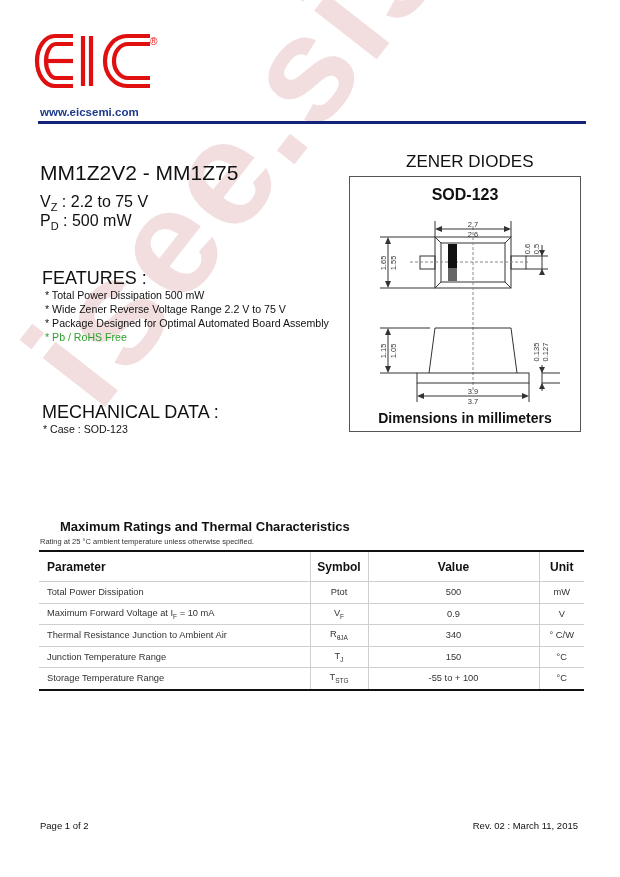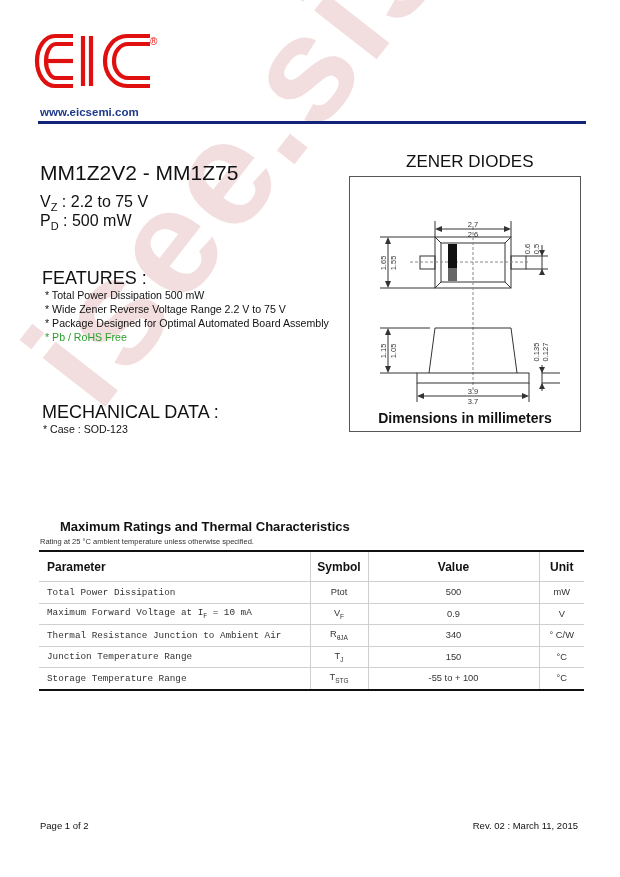--- a/index.html
+++ b/index.html
@@ -24,21 +24,21 @@
   .pkgbox { left:349px; top:176px; width:230px; height:254px; border:1px solid #555; }
   .pkgtitle { position:absolute; left:0; right:0; top:9px; text-align:center; font-size:16px; font-weight:bold; }
   .dimcap { position:absolute; left:0; right:0; top:233px; text-align:center; font-size:14px; font-weight:bold; }
   .rtitle { left:40px; top:519px; font-size:13px; font-weight:bold;margin-left:20px; }
   .rsub { left:40px; top:537px; font-size:7.5px; color:#333; }
   table.rt { position:absolute; left:39px; top:550px; width:545px; border-collapse:collapse; font-size:9.3px; }
   table.rt { border-top:2.5px solid #111; border-bottom:2.5px solid #111; }
   table.rt th { font-size:12px; font-weight:bold; height:27px; text-align:center; }
   table.rt th.p { text-align:left; padding-left:8px; }
   table.rt td { height:18.5px; text-align:center; color:#333; }
-  table.rt td.p { text-align:left; padding-left:8px;font-family:Liberation Mono, monospace; }
+  table.rt td.p { text-align:left; padding-left:8px; }
   table.rt th, table.rt td { border:1px solid #cfcfcf;margin-left:28px; }
   table.rt tr > *:first-child { border-left:none; }
   table.rt tr > *:last-child { border-right:none; }
   sub.s { font-size:6.5px; }
   .foot { top:820px; font-size:9.5px; }
 </style>
 </head>
 <body>
 
 <div class="watermark">isee.sisoog.com</div>
@@ -80,20 +80,21 @@
     <div class="green">* Pb / RoHS Free</div>
   </div>
 
   <div class="abs h2" style="left:42px;top:402px;">MECHANICAL  DATA :</div>
   <div class="abs feat" style="left:43px;top:423px;">
     <div>*  Case : SOD-123</div>
   </div>
 
   <div class="abs zen">ZENER DIODES</div>
   <div class="abs pkgbox">
+    <div class="pkgtitle">SOD-123</div>
     <svg style="position:absolute;left:0;top:0;" width="230" height="254">
       <g stroke="#333" stroke-width="1" fill="none">
 
         <rect x="85" y="60" width="76" height="51"></rect>
         <rect x="91" y="66" width="64" height="39"></rect>
         <line x1="85" y1="60" x2="91" y2="66"></line>
           <line x1="161" y1="60" x2="155" y2="66"></line>
         <line x1="85" y1="111" x2="91" y2="105"></line>
           <line x1="161" y1="111" x2="155" y2="105"></line>
 

